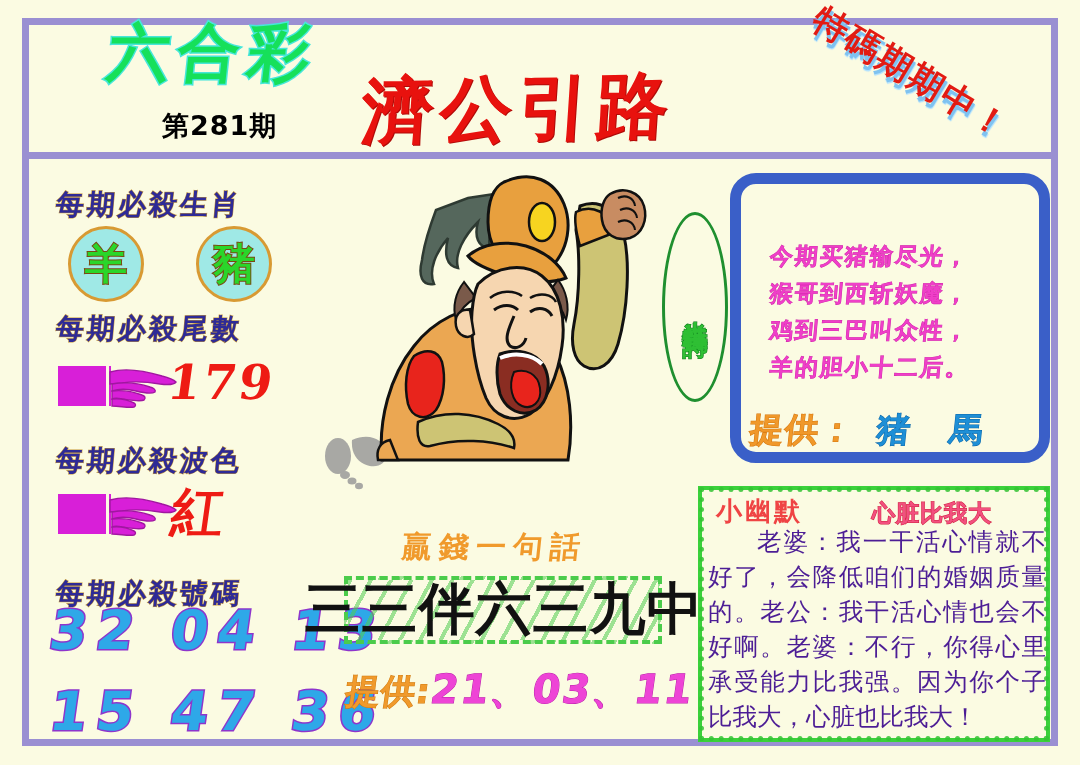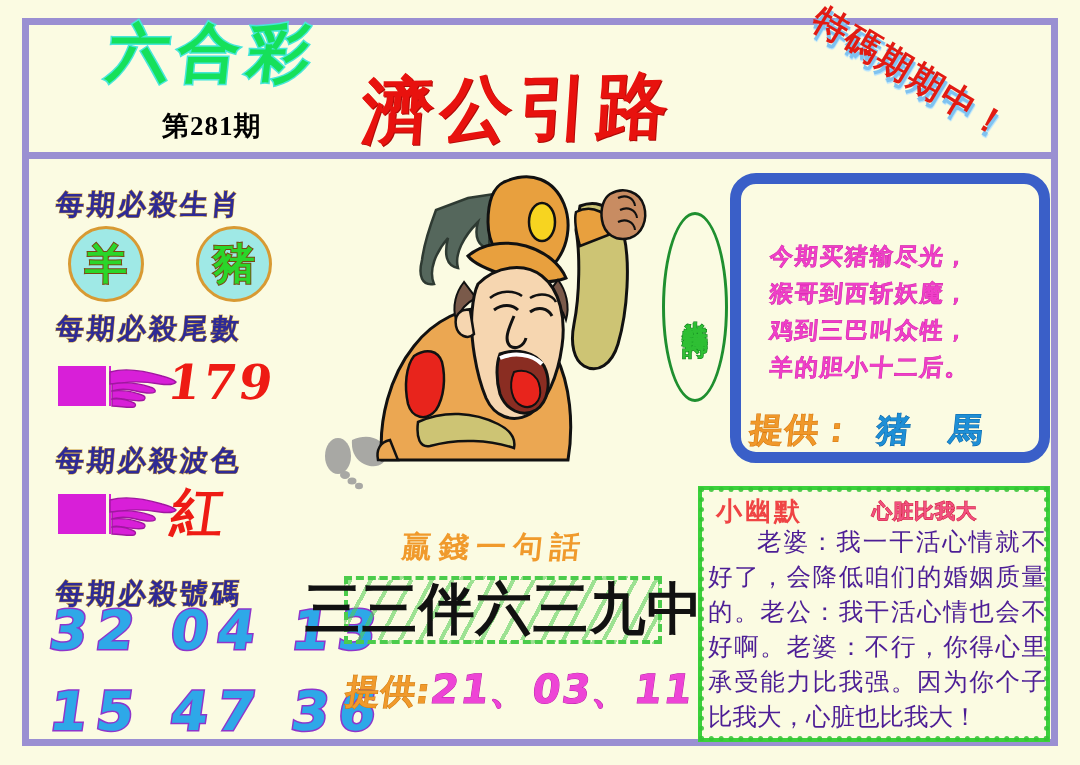--- a/index.html
+++ b/index.html
@@ -34,21 +34,20 @@
     -webkit-text-stroke:3px #47e6da;
     paint-order:stroke fill;
     font-family:"DejaVu Sans","Liberation Sans",sans-serif;
     transform:skewX(-6deg);
     line-height:1;
   }
   .issue{
     position:absolute;left:162px;top:108px;
     font-size:27px;color:#000;font-weight:bold;
     letter-spacing:1px;
-    font-family:Liberation Serif, serif;
   }
   .title-jigong{
     position:absolute;left:362px;top:72px;
     font-size:72px;font-weight:bold;letter-spacing:6px;
     color:#e8120e;
     font-family:"DejaVu Serif","Liberation Serif",serif;
     transform:skewX(-5deg) rotate(-1.2deg);
     line-height:1;
     text-shadow:1px 1px 0 #b00b08;
   }
@@ -230,21 +229,21 @@
     content:"";position:absolute;left:-3px;top:-3px;right:-3px;bottom:-3px;
     border:5px dotted #34c334;pointer-events:none;opacity:.85;
   }
   .humor-title{
     position:absolute;left:716px;top:494px;
     font-size:26px;font-weight:bold;color:#ef4444;letter-spacing:3px;
     font-family:"DejaVu Serif","Liberation Serif",serif;
   }
   .humor-subtitle{
     position:absolute;left:872px;top:498px;
-    font-size:20px;font-weight:bold;color:#f2507f;
+    font-size:23px;font-weight:bold;color:#f2507f;
     -webkit-text-stroke:1px #d0203f;paint-order:stroke fill;
     letter-spacing:1px;
     text-align:center;
   }
   .humor-body{
     position:absolute;left:708px;top:524px;width:338px;
     font-size:24.5px;line-height:35px;color:#4c1d95;
     font-family:"DejaVu Serif","Liberation Serif",serif;
     text-align:justify;
     text-indent:2em;

